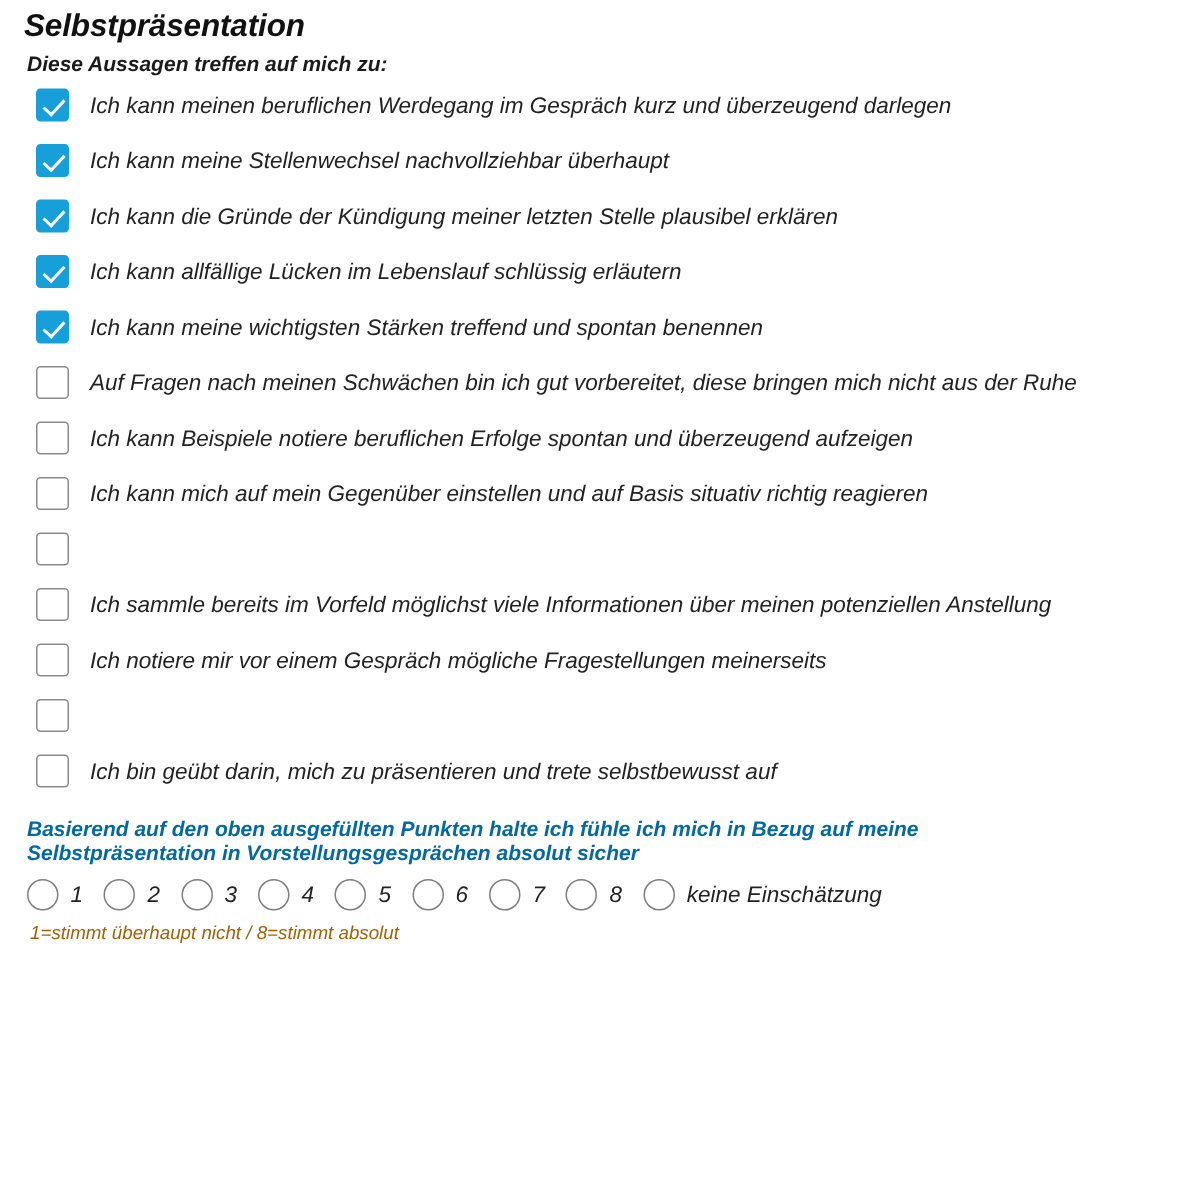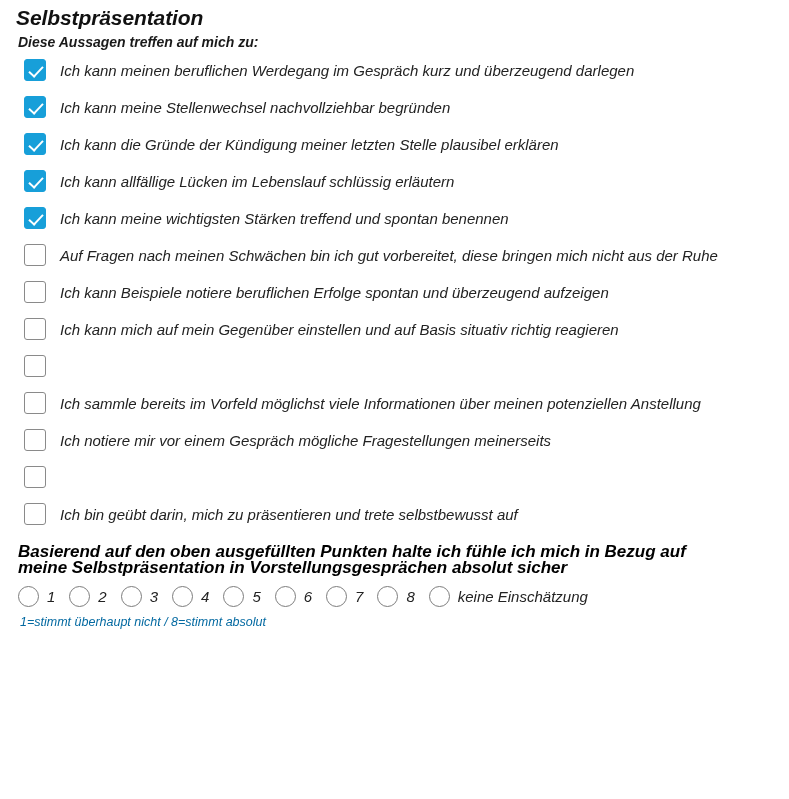--- a/index.html
+++ b/index.html
@@ -73,24 +73,24 @@
     outline-offset: 2px;
   }
   .check-label {
     font-size: 15px;
     line-height: 21px;
     color: #222222;
     padding-top: 2px;
     max-width: 720px;
   }
   .rating-question {
-    font-size: 17px;
+    font-size: 14px;
     font-weight: bold;
     line-height: 16px;
-    color: #000000;
+    color: #0369a1;
     margin: 18px 0 10px 2px;
     max-width: 690px;
   }
   .radio-row {
     display: flex;
     align-items: center;
     margin: 0 0 6px 2px;
     flex-wrap: nowrap;
   }
   .radio-item {
@@ -107,40 +107,40 @@
     flex: 0 0 auto;
   }
   .radio-label {
     font-size: 15px;
     color: #222222;
     margin-left: 8px;
     white-space: nowrap;
   }
   .scale-note {
     font-size: 12.5px;
-    color: #0369a1;
+    color: #a16207;
     margin: 8px 0 0 4px;
   }
 </style>
 </head>
 <body>
 
 <div class="page">
 
   <h1 class="page-title">Selbstpräsentation</h1>
   <div class="subtitle">Diese Aussagen treffen auf mich zu:</div>
 
   <ul class="check-list" id="checklist">
       <li class="check-row">
         <span class="checkbox checked"></span>
         <span class="check-label">Ich kann meinen beruflichen Werdegang im Gespräch kurz und überzeugend darlegen</span>
       </li>
       <li class="check-row">
         <span class="checkbox checked"></span>
-        <span class="check-label">Ich kann meine Stellenwechsel nachvollziehbar begründen</span>
+        <span class="check-label">Ich kann meine Stellenwechsel nachvollziehbar überhaupt</span>
       </li>
       <li class="check-row">
         <span class="checkbox checked"></span>
         <span class="check-label">Ich kann die Gründe der Kündigung meiner letzten Stelle plausibel erklären</span>
       </li>
       <li class="check-row">
         <span class="checkbox checked"></span>
         <span class="check-label">Ich kann allfällige Lücken im Lebenslauf schlüssig erläutern</span>
       </li>
       <li class="check-row">

